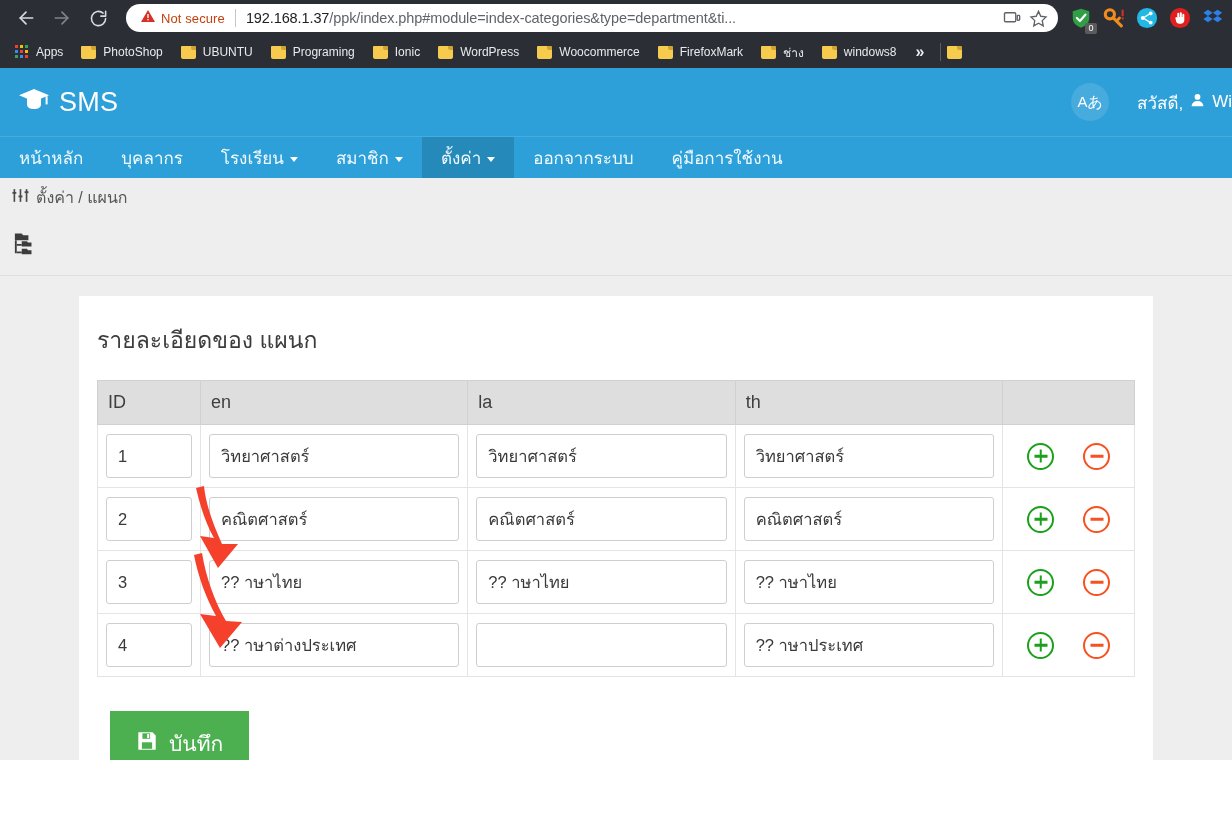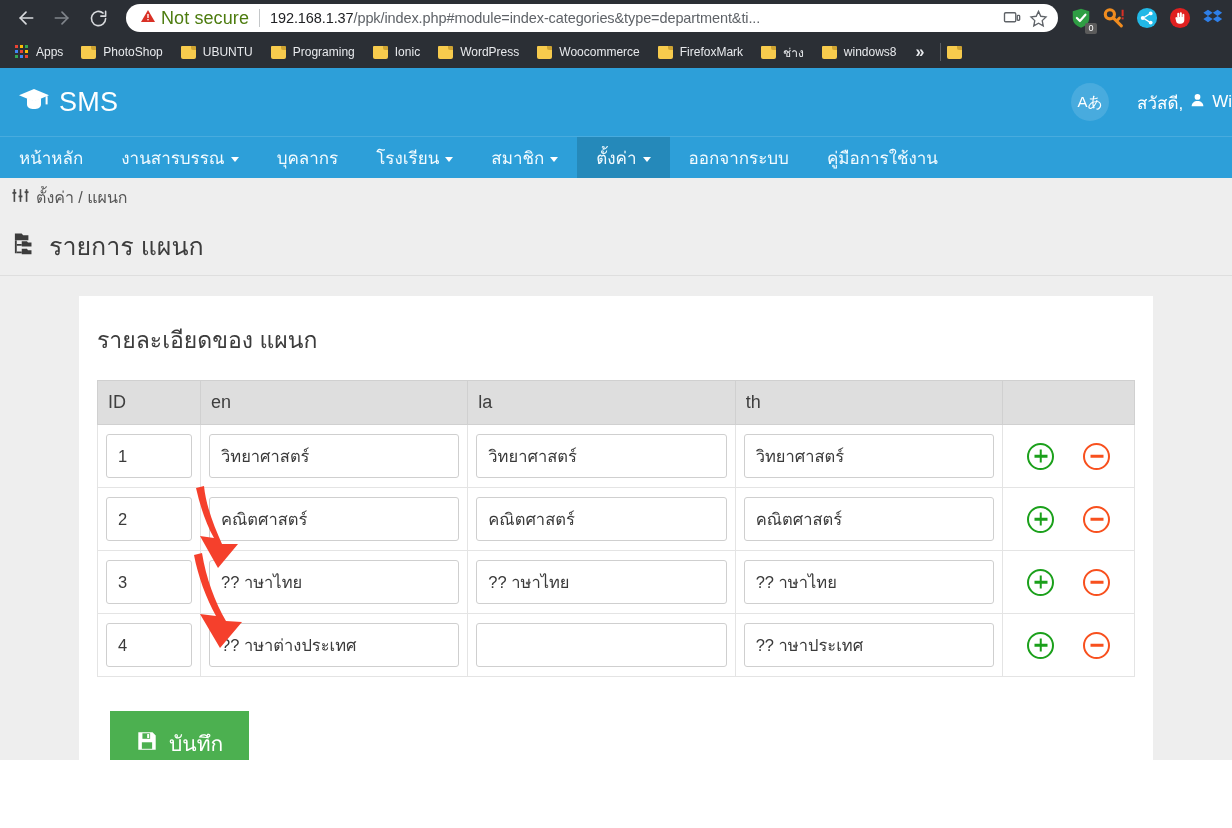--- a/index.html
+++ b/index.html
@@ -53,22 +53,22 @@
     max-width: 940px;
   }
 
   .warn-triangle {
     flex: 0 0 auto;
     margin-right: 5px;
     display: block;
   }
 
   .not-secure {
-    color: #4d7c0f;
-    font-size: 18px;
+    color: #c2410c;
+    font-size: 13px;
     white-space: nowrap;
     flex: 0 0 auto;
     letter-spacing: 0.1px;
   }
 
   .omni-divider {
     width: 1px;
     height: 18px;
     background: #c4c7c9;
     margin: 0 10px;
@@ -607,24 +607,20 @@
         <span>Wi</span>
       </div>
     </div>
   </div>
 
   <div class="navbar">
     <div class="nav-item">
       <span>หน้าหลัก</span>
     </div>
     <div class="nav-item">
-      <span>งานสารบรรณ</span>
-      <span class="caret"></span>
-    </div>
-    <div class="nav-item">
       <span>บุคลากร</span>
     </div>
     <div class="nav-item">
       <span>โรงเรียน</span>
       <span class="caret"></span>
     </div>
     <div class="nav-item">
       <span>สมาชิก</span>
       <span class="caret"></span>
     </div>
@@ -658,21 +654,20 @@
     <span>
       <svg width="27" height="26" viewBox="0 0 28 26" fill="#3c3c3c">
         <path d="M3 2 h7 l1.6 2 h5.4 v5.2 H3 Z"></path>
         <rect x="3" y="9.2" width="1.9" height="13.4"></rect>
         <rect x="4.9" y="13" width="5.2" height="1.8"></rect>
         <rect x="4.9" y="20.8" width="5.2" height="1.8"></rect>
         <path d="M10.1 10.1 h5.4 l1.1 1.4 h3.6 v4.2 H10.1 Z"></path>
         <path d="M10.1 18 h5.4 l1.1 1.4 h3.6 v4.2 H10.1 Z"></path>
       </svg>
     </span>
-    <span class="pagetitle">รายการ แผนก</span>
   </div>
 
   <div class="card">
     <div class="card-title">รายละเอียดของ แผนก</div>
 
     <table class="dept">
       <thead>
         <tr>
           <th style="width:103px">ID</th>
           <th>en</th>

